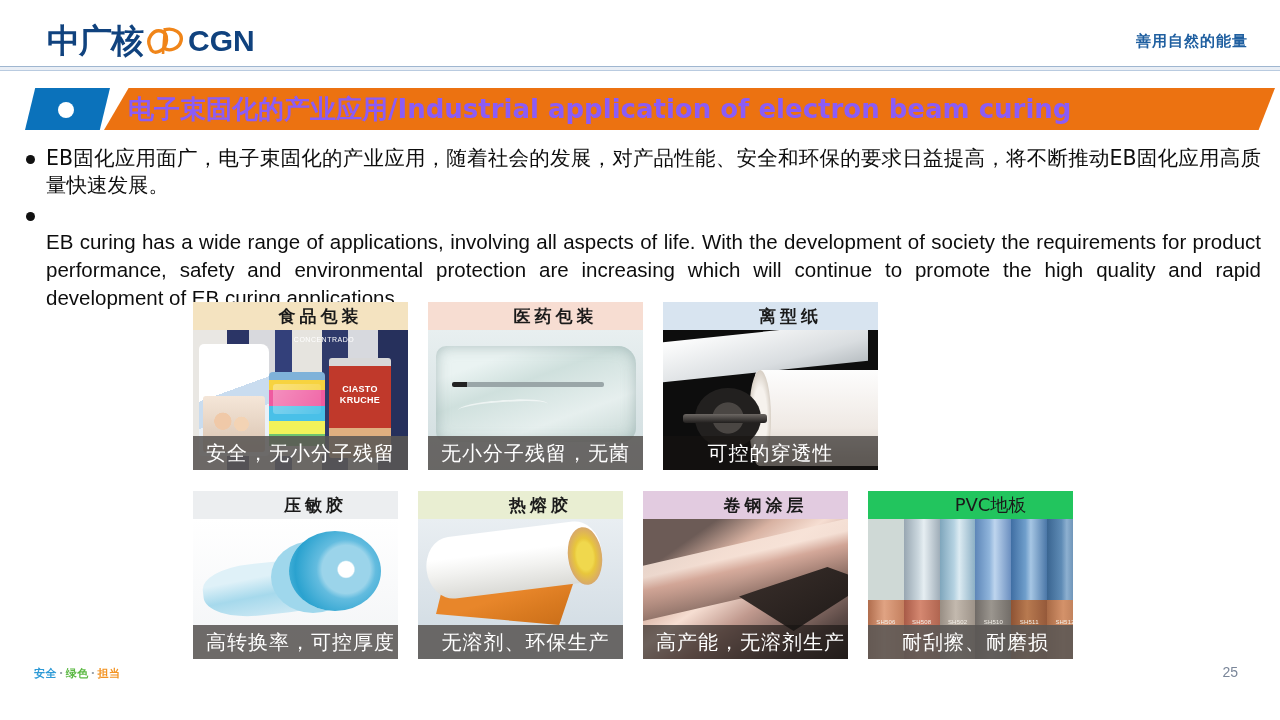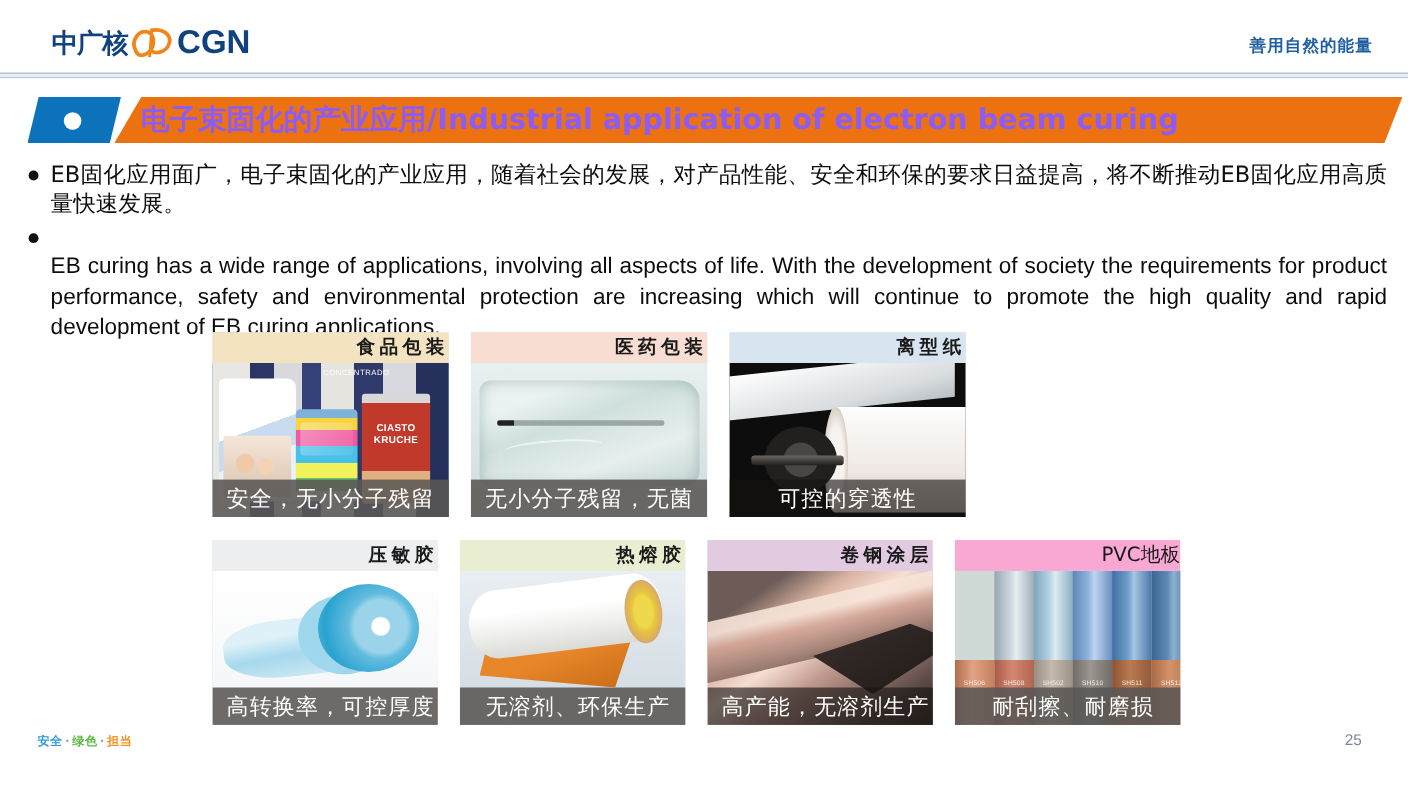--- a/index.html
+++ b/index.html
@@ -22,21 +22,21 @@
     width: 1280px; height: 68px;
   }
   .logo-wrap {
     position: absolute;
     left: 47px; top: 24px;
     display: flex;
     align-items: center;
   }
   .logo-cn {
     font-family: "DejaVu Sans", "Liberation Sans", sans-serif;
-    font-size: 24px;
+    font-size: 33px;
     font-weight: bold;
     color: #10427e;
     letter-spacing: -1px;
     line-height: 1;
   }
   .logo-swirl {
     width: 42px; height: 30px;
     position: relative;
     margin: 0 2px 0 1px;
   }
@@ -152,21 +152,21 @@
   .card {
     width: 215px;
     height: 168px;
     position: relative;
     overflow: hidden;
     background: #e8e8e8;
   }
   .card-head {
     height: 28px;
     line-height: 28px;
-    text-align: right;
+    text-align: center;
     font-family: "DejaVu Sans", "Liberation Sans", sans-serif;
     font-size: 17px;
     font-weight: bold;
     color: #1a1a1a;
     letter-spacing: 4px;
     padding-left: 40px;
   }
   .card-head.nospace { letter-spacing: 0px; font-weight: normal; font-size: 18px;}
   .card-body {
     position: absolute;
@@ -489,21 +489,21 @@
       <div class="card-body">
         <div class="art-coil">
           <div class="coil-band"></div>
           <div class="coil-edge"></div>
         </div>
         <div class="card-cap dark">高产能，无溶剂生产</div>
       </div>
     </div>
 
     <div class="card">
-      <div class="card-head nospace" style="background:#f9a8d4">PVC地板</div>
+      <div class="card-head nospace" style="background:#22c55e">PVC地板</div>
       <div class="card-body">
         <div class="art-pvc">
           <div class="pvc-col">
             <div class="pvc-top" style="background:linear-gradient(90deg,#8f8madd 0,#c5bdb2 30%,#e2dcd3 50%,#a59d92 100%)"></div>
             <div class="pvc-bot" style="background:linear-gradient(90deg,#b06d4d 0,#e0a383 45%,#c4805f 100%)"></div>
             <div class="pvc-code">SH506</div>
           </div>
           <div class="pvc-col">
             <div class="pvc-top" style="background:linear-gradient(90deg,#98a7b2 0,#cbd7de 40%,#e6eef2 55%,#9fadb8 100%)"></div>
             <div class="pvc-bot" style="background:linear-gradient(90deg,#a85a47 0,#d58871 45%,#b06550 100%)"></div>

